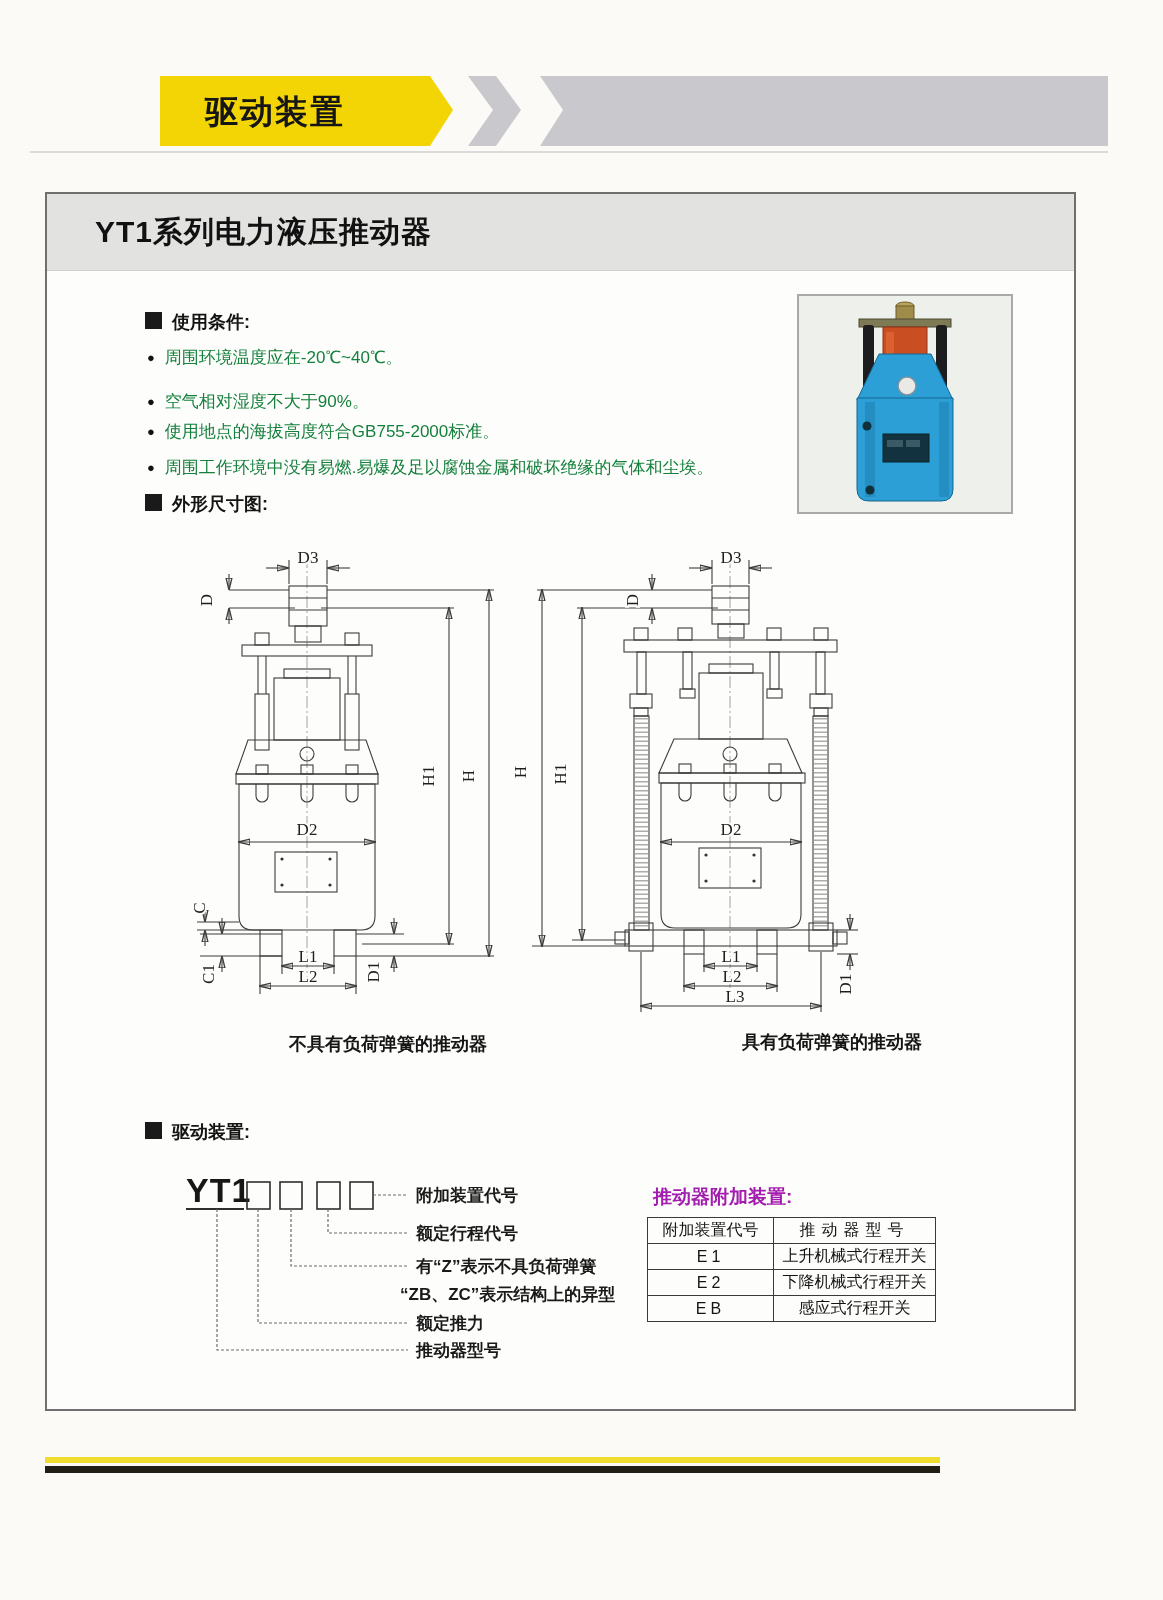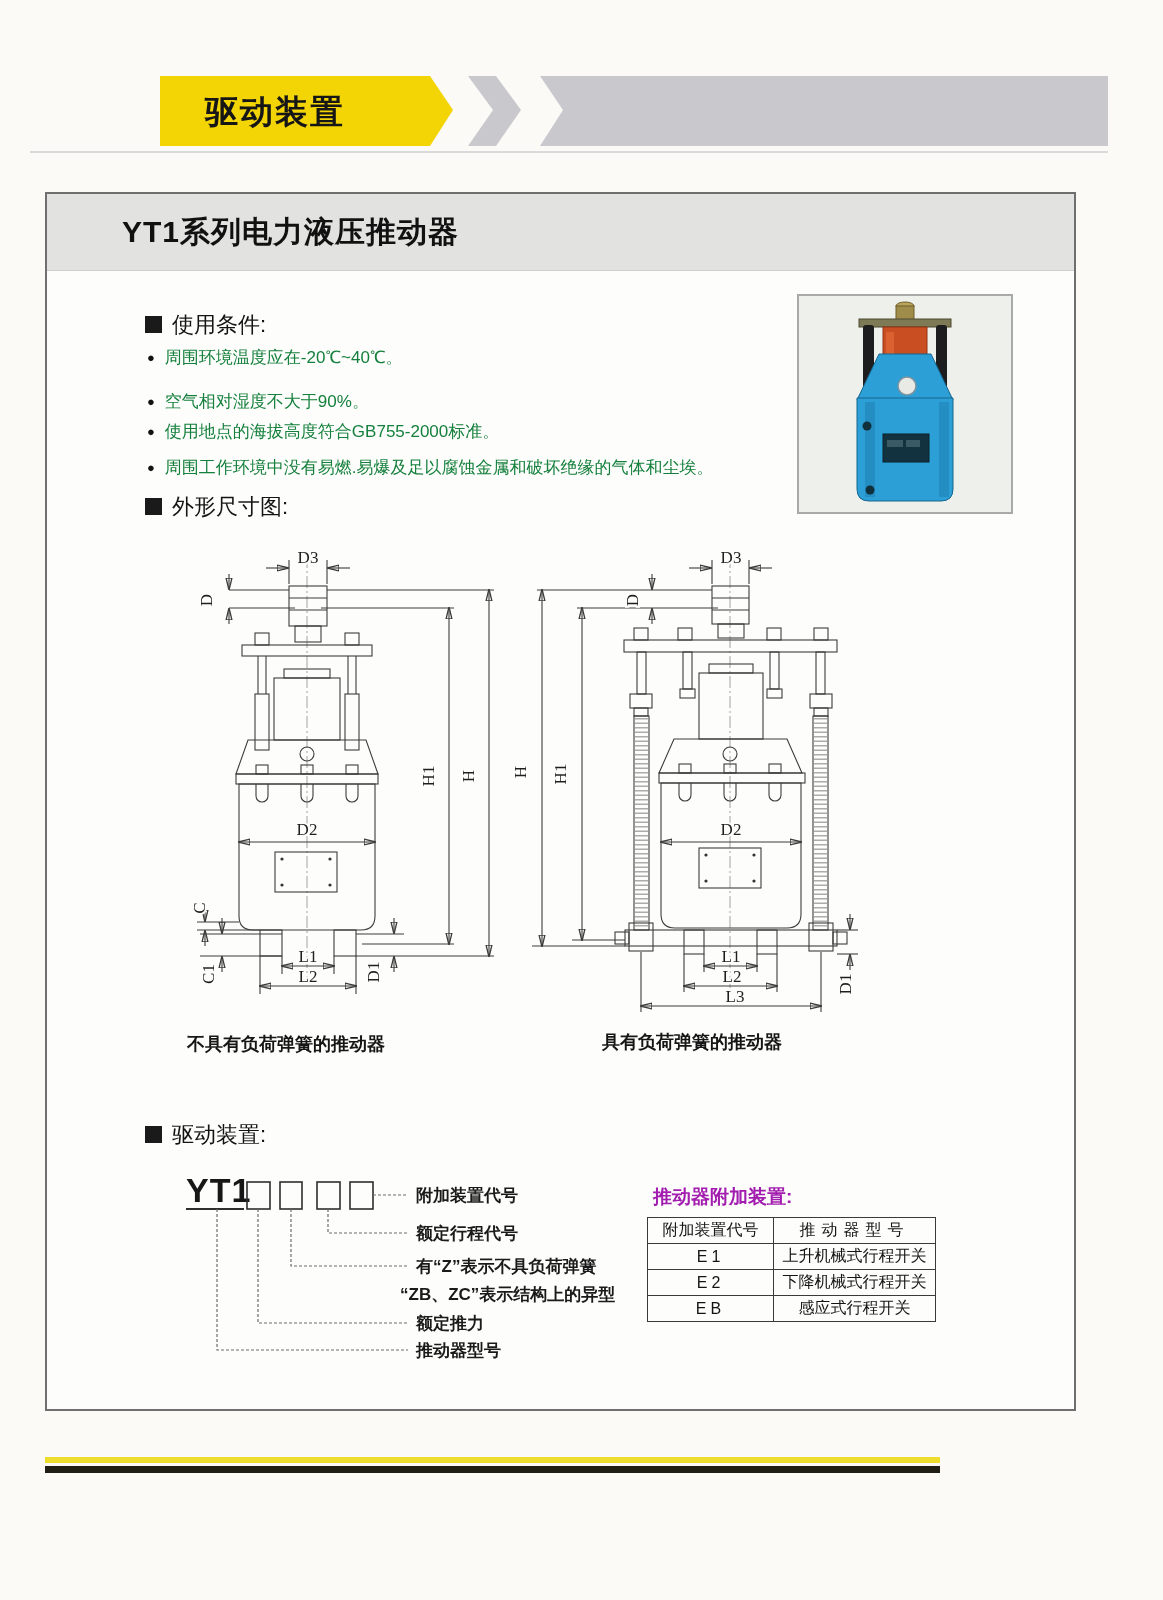--- a/index.html
+++ b/index.html
@@ -8,39 +8,39 @@
   .abs{position:absolute;}
   
   #banner-svg{left:0;top:58px;}
   #banner-svg text{font-weight:bold;font-size:33px;fill:#161616;letter-spacing:2px;}
   .rule{left:30px;top:151px;width:1078px;height:2px;background:#dadada;}
   
   .content-box{left:45px;top:192px;width:1031px;height:1219px;background:#fdfdfb;
                border:2px solid #6f6f6f;box-sizing:border-box;}
   .title-bar{position:absolute;left:0;top:0;width:100%;height:76px;background:#e2e2e1;
              border-bottom:1px solid #cfcfce;}
-  .title-bar .t{position:absolute;left:48px;top:18px;font-size:30px;font-weight:bold;letter-spacing:1px;color:#111;margin-left:27px;}
-  
-  .sec-head{position:absolute;font-size:22px;font-weight:normal;color:#141414;white-space:nowrap;}
+  .title-bar .t{position:absolute;left:48px;top:18px;font-size:30px;font-weight:bold;letter-spacing:1px;color:#111;}
+  
+  .sec-head{position:absolute;font-size:18px;font-weight:bold;color:#141414;white-space:nowrap;}
   .sec-head .sq{display:inline-block;width:17px;height:17px;background:#1a1a1a;margin-right:10px;
                 vertical-align:-1px;}
   
   .bullet{position:absolute;font-size:17px;color:#15803d;white-space:nowrap;}
   .bullet::before{content:"●";font-size:13px;margin-right:10px;vertical-align:1px;color:#111;}
   
   .photo-frame{position:absolute;left:750px;top:100px;width:216px;height:220px;
                border:2px solid #a9a9a7;background:#eef0ec;box-sizing:border-box;}
   
   .dwg line,.dwg rect,.dwg path,.dwg polygon,.dwg circle{stroke:#3c3c3c;stroke-width:1.1;fill:none;}
   .dwg .cl{stroke:#8a8a8a;stroke-width:0.8;stroke-dasharray:12 3 2 3;}
   .dwg .dot{fill:#333;stroke:none;}
   .dwg .hatch{stroke:#6a6a6a;stroke-width:13;stroke-dasharray:1.5 3;opacity:.55;}
   .dwg text{font-family:"Liberation Serif", serif;font-size:17px;fill:#1f1f1f;stroke:#fdfdfb;
             stroke-width:4px;paint-order:stroke;text-anchor:middle;}
-  .caption{position:absolute;font-size:18px;font-weight:600;color:#161616;text-align:left;white-space:nowrap;}
+  .caption{position:absolute;font-size:18px;font-weight:600;color:#161616;text-align:right;white-space:nowrap;}
   
   #model-svg .bx{stroke:#2e2e2e;stroke-width:1.6;fill:none;}
   #model-svg .ld{stroke:#6d6d6d;stroke-width:1.2;stroke-dasharray:3 2;fill:none;}
   #model-svg .yt1{font-size:34px;font-weight:bold;fill:#171717;font-family:"Liberation Sans",sans-serif;letter-spacing:1px;}
   #model-svg .lbl{font-size:17px;font-weight:600;fill:#1a1a1a;font-family:"Liberation Sans",sans-serif;}
   
   .tbl-title{position:absolute;left:606px;top:990px;font-size:19px;font-weight:bold;color:#a21caf;}
   .att-table{position:absolute;left:600px;top:1023px;border-collapse:collapse;
              font-size:16px;color:#141414;}
   .att-table td,.att-table th{border:1.6px solid #3a3a3a;height:26px;text-align:center;

